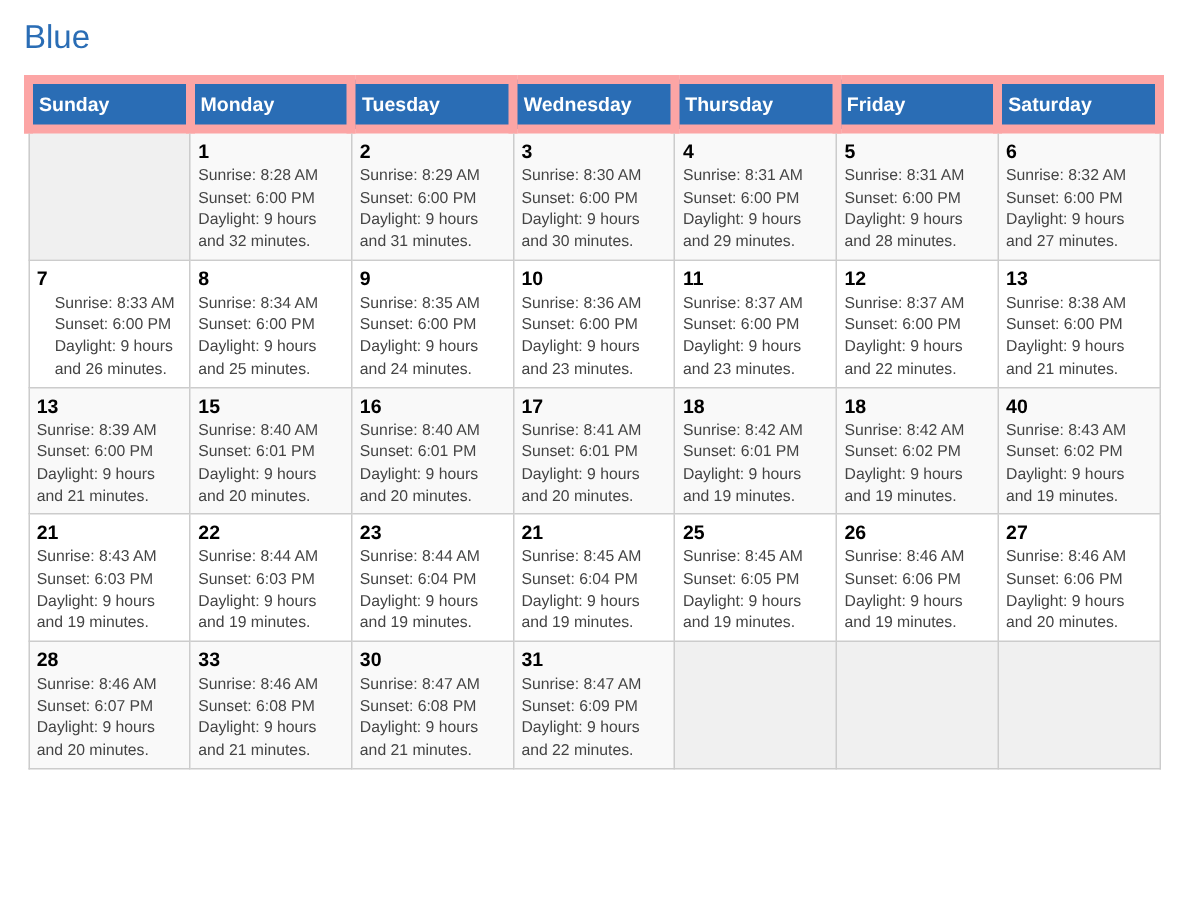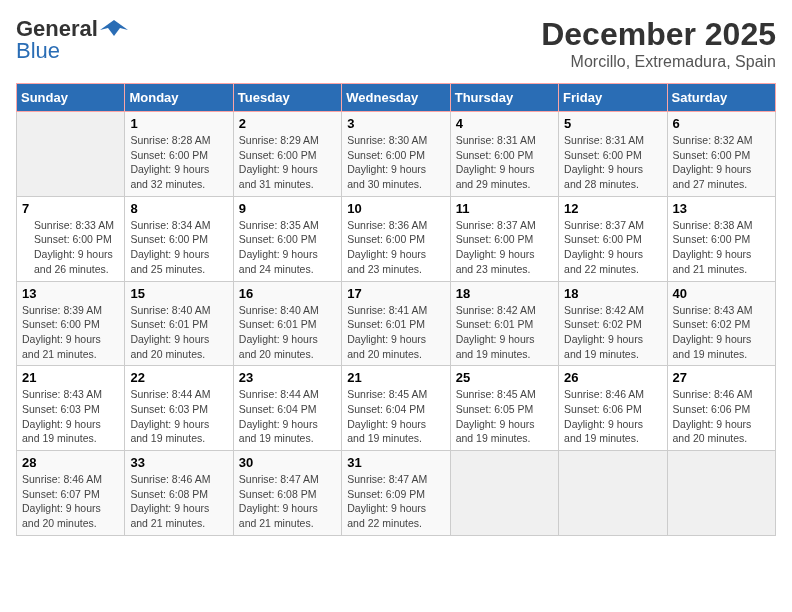--- a/index.html
+++ b/index.html
@@ -43,21 +43,21 @@
       width: 100%;
       border-collapse: collapse;
       font-size: 11px;
     }
     thead tr th {
       background-color: #2a6db5;
       color: #fff;
       padding: 6px 4px;
       text-align: left;
       font-size: 13px;
-      border: 1px solid #fca5a5;
+      border: 6px solid #fca5a5;
     }
     tbody tr td {
       border: 1px solid #ccc;
       padding: 4px 5px;
       vertical-align: top;
       width: calc(100% / 7);
     }
     tbody tr td .day-num {
       font-weight: bold;
       font-size: 13px;
@@ -71,31 +71,21 @@
     }
     tbody tr:nth-child(odd) { background: #f9f9f9; }
     tbody tr:nth-child(even) { background: #fff; }
     .empty { background: #f0f0f0 !important; }
   </style>
 </head>
 <body>
 
 <div class="header">
   <div class="logo">
-    <div class="logo-wrapper">
-      <span style="font-size:22px;font-weight:bold;color:#333;">General</span>
-      <svg width="28" height="22" viewBox="0 0 28 22">
-        <polygon points="14,2 28,12 20,10 14,18 8,10 0,12" fill="#2a6db5"></polygon>
-      </svg>
-    </div>
     <span style="font-size:22px;font-weight:normal;color:#2a6db5;margin-top:-4px;">Blue</span>
-  </div>
-  <div class="title-block">
-    <h1>December 2025</h1>
-    <h2>Morcillo, Extremadura, Spain</h2>
   </div>
 </div>
 
 <table>
   <thead>
     <tr>
     <th>Sunday</th>
         <th>Monday</th>
         <th>Tuesday</th>
         <th>Wednesday</th>

